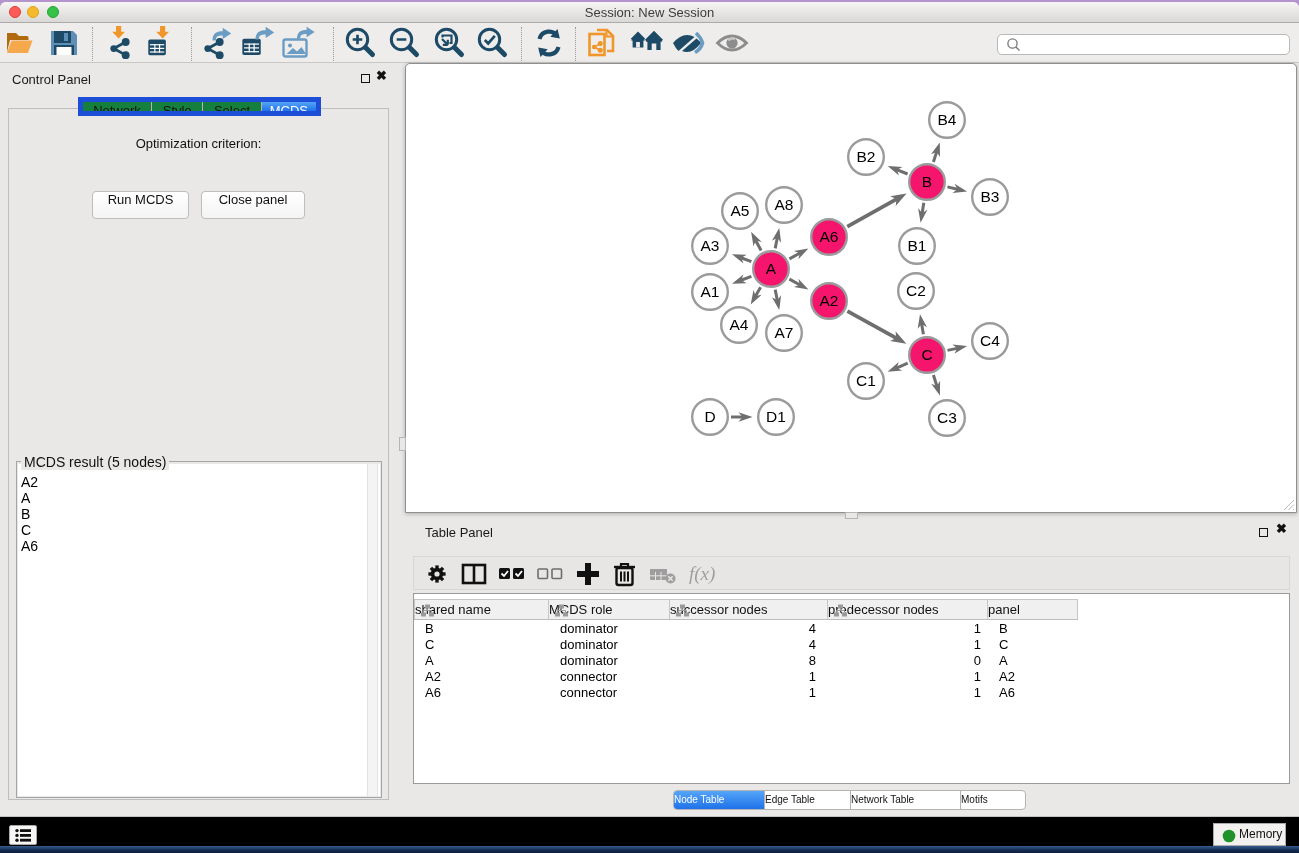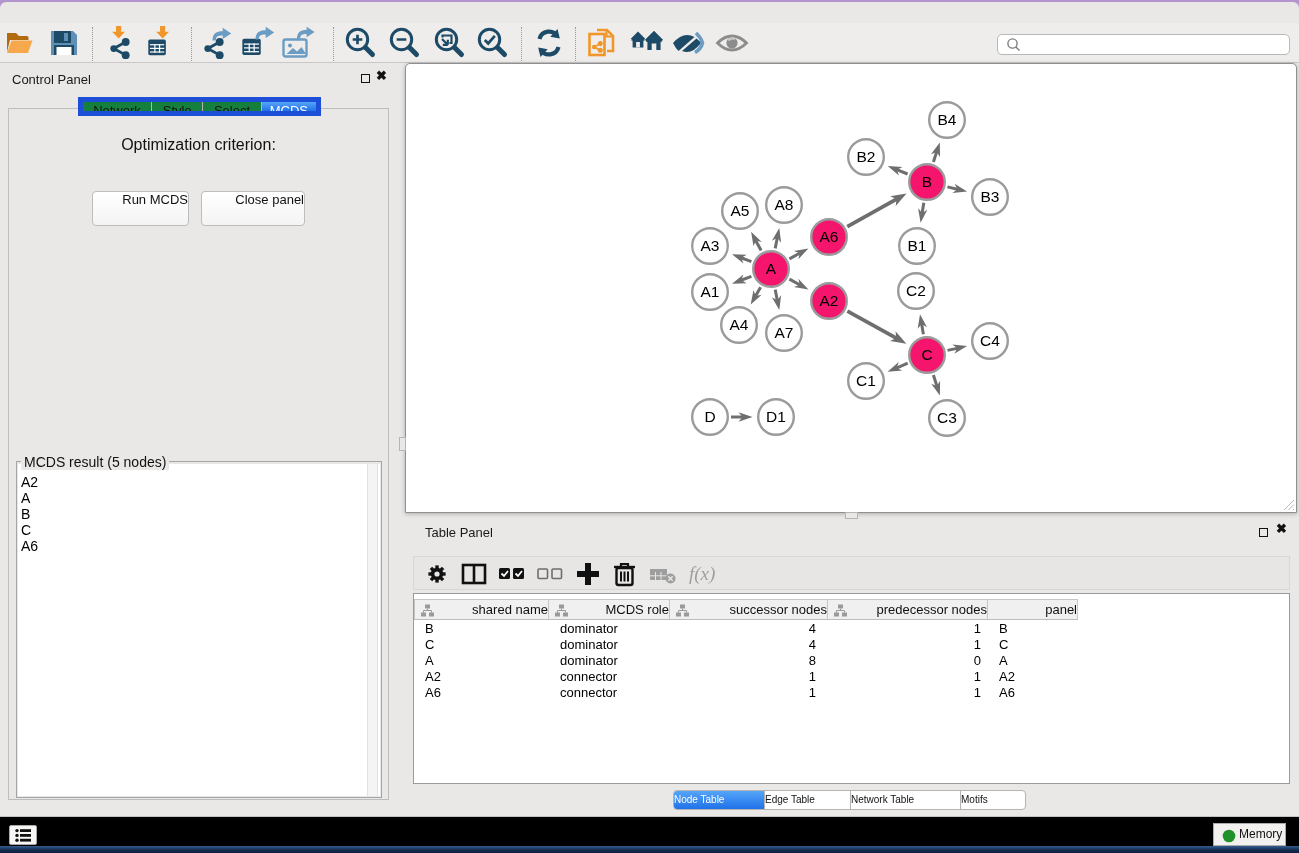--- a/index.html
+++ b/index.html
@@ -14,56 +14,62 @@
 #main{position:absolute;left:0;top:60px;width:100%;height:756px;background:#e9e8e6;border-top:1px solid #c9c8c6}
 
 #cp-title{position:absolute;left:12px;top:9px;font-size:13px;color:#1a1a1a}
 .floatbox{position:absolute;width:9px;height:9px;border:1.5px solid #111}
 .closex{position:absolute;font-size:13px;font-weight:bold;color:#111}
 #cp-inner{position:absolute;left:8px;top:45px;width:381px;height:692px;border:1px solid #bdbdbd}
 #cp-tabs{position:absolute;left:78px;top:34px;width:243px;height:19px;background:#15803d;border:5px solid #1d4ed8;border-radius:0;display:flex;overflow:hidden}
 #cp-tabs .tab{font-size:13px;color:#111;text-align:center;line-height:17px;border-right:1px solid #b4b4b4}
 #cp-tabs .tab:last-child{border-right:none}
 #cp-tabs .sel{background:linear-gradient(#55a5f8,#1f72e9);color:#fff}
-#optlabel{position:absolute;left:0;top:73px;width:397px;text-align:center;font-size:16px;color:#111}
+#optlabel{position:absolute;left:0;top:73px;width:397px;text-align:center;font-size:13px;color:#111}
 #combo{position:absolute;left:43px;top:96px;width:311px;height:20px;background:#fff;border:1px solid #b2b2b2;border-radius:5px}
 #combo span{position:absolute;left:12px;top:1.5px;font-size:14px;color:#111}
 #combobtn{position:absolute;right:-1px;top:-1px;width:20px;height:20px;border-radius:0 5px 5px 0;background:linear-gradient(#57a8fa,#1d6fee)}
-.btn{position:absolute;top:128px;height:35px;background:linear-gradient(#ffffff,#f4f4f4);border:1px solid #bdbdbd;border-radius:4px;font-size:13px;color:#111;text-align:right;line-height:16px}
+.btn{position:absolute;top:128px;height:28px;background:linear-gradient(#ffffff,#f4f4f4);border:1px solid #bdbdbd;border-radius:4px;font-size:13px;color:#111;text-align:center;line-height:16px}
 #groupbox{position:absolute;left:16px;top:398px;width:366px;height:337px;border:1px solid #a5a5a5}
 #grouplabel{position:absolute;left:4px;top:-8px;background:#e9e8e6;padding:0 3px;font-size:14px;color:#111}
 #listbox{position:absolute;left:1px;top:2px;width:362px;height:332px;background:#fff}
 #listbox .li{font-size:14px;color:#000;height:16px;line-height:16px;padding-left:3px}
 #vscroll{position:absolute;right:2px;top:0px;width:11px;height:332px;background:#f4f4f4;border-left:1px solid #e2e2e2;border-right:1px solid #e2e2e2}
 
 #netwin{position:absolute;left:405px;top:0px;width:892px;height:450px;background:#fff;border:1px solid #8f8f8f;border-radius:5px 5px 0 0;box-shadow:0 1px 4px rgba(0,0,0,.25)}
 #nettitle{position:absolute;left:0;top:0;width:100%;height:25px;background:linear-gradient(#f5f4f2,#d8d7d5);border-bottom:1px solid #a6a6a6;border-radius:5px 5px 0 0}
 #nettitle .tl{top:6px;width:11px;height:11px}
 #nettext{position:absolute;top:5px;width:100%;text-align:center;font-size:13px;color:#333}
 
 #tp-title{position:absolute;left:425px;top:462px;font-size:13px;color:#1a1a1a}
 #tp-toolbar{position:absolute;left:413px;top:493px;width:877px;height:34px;background:#e7e6e4;border:1px solid #d8d7d5}
 #tbl{position:absolute;left:413px;top:530px;width:877px;height:191px;background:#fff;border:1px solid #9a9a9a}
 #tblhead{position:absolute;left:0;top:5px;height:21px;display:flex}
-#tblhead .hc{position:relative;background:#f0f0f0;border-right:1px solid #c6c6c6;border-top:1px solid #c6c6c6;border-bottom:1px solid #bdbdbd;font-size:13px;color:#111;text-align:right;line-height:20px}
+#tblhead .hc{position:relative;background:#f0f0f0;border-right:1px solid #c6c6c6;border-top:1px solid #c6c6c6;border-bottom:1px solid #bdbdbd;font-size:13px;color:#111;text-align:left;line-height:20px}
 #tblhead .hc:first-child{border-left:1px solid #c6c6c6}
 .trow{position:absolute;height:16px;font-size:13px;color:#000}
 .trow div{position:absolute;top:0;height:16px;line-height:16px}
 
 #btabs{position:absolute;left:673px;top:727px;height:20px;display:flex;background:#fff;border:1px solid #b4b4b4;border-radius:4px;overflow:hidden}
 #btabs .tab{font-size:10px;color:#111;text-align:left;line-height:18px;border-right:1px solid #b4b4b4}
 #btabs .tab:last-child{border-right:none}
 #btabs .sel{background:linear-gradient(#55a5f8,#1f72e9);color:#fff}
 #statusbar{position:absolute;left:0;top:814px;width:100%;height:30px;background:#000000;border-top:1px solid #c2c2c0}
 #lbtn{position:absolute;left:9px;top:8px;width:28px;height:20px;background:#f6f6f5;border:1px solid #a8a8a8;border-radius:2px}
 #memory{position:absolute;left:1213px;top:6px;width:73px;height:23px;background:#f2f1ef;border:1px solid #ababab;font-size:12px;color:#111;line-height:21px}
 #navy{position:fixed;left:0;top:846px;width:1299px;height:7px;background:linear-gradient(#355d90,#13294e 60%,#0e1f3e)}
 .divgrip{position:absolute;background:#e9e8e6;border:1px solid #b5b5b3}
 </style></head><body>
 <div id="win">
+<div id="titlebar">
+<div class="tl" style="left:8.5px;top:3.5px;background:#fc5b57;border:1px solid #df3e39"></div>
+<div class="tl" style="left:27px;top:3.5px;background:#f5b92d;border:1px solid #dda118"></div>
+<div class="tl" style="left:47px;top:3.5px;background:#38c149;border:1px solid #24a434"></div>
+<div id="ttext">Session: New Session</div>
+</div>
 <div id="toolbar">
       <div class="sep" style="left:92px"></div>
       <div class="sep" style="left:191px"></div>
       <div class="sep" style="left:333px"></div>
       <div class="sep" style="left:521px"></div>
       <div class="sep" style="left:575px"></div>
       <svg class="ticon" style="left:3px;top:3px" width="34" height="34" viewBox="0 0 34 34">
         <path d="M4 7 h9 l3 3 h8 a1.5 1.5 0 0 1 1.5 1.5 V14 H7 L4 26 Z" fill="#b16a0e"></path>
         <path d="M4 27 L8.5 14.5 H29.5 L25 27 Z" fill="#f5a94c"></path>
       </svg>

